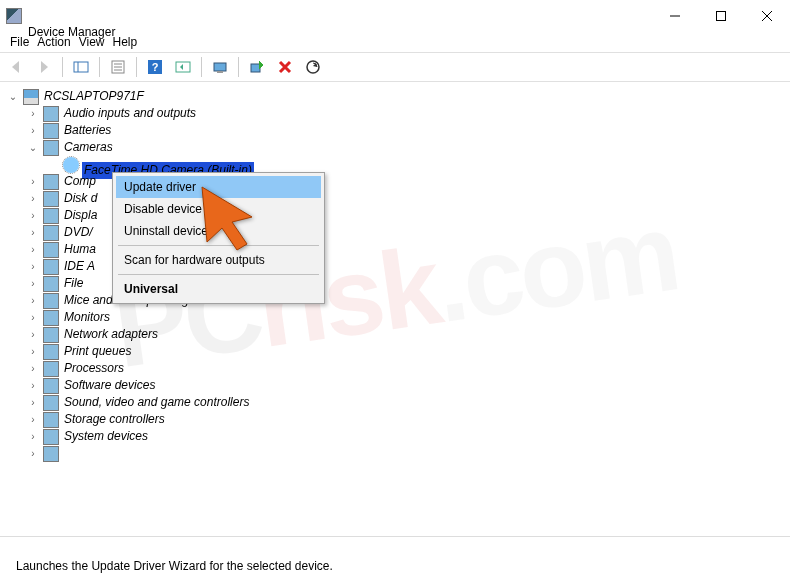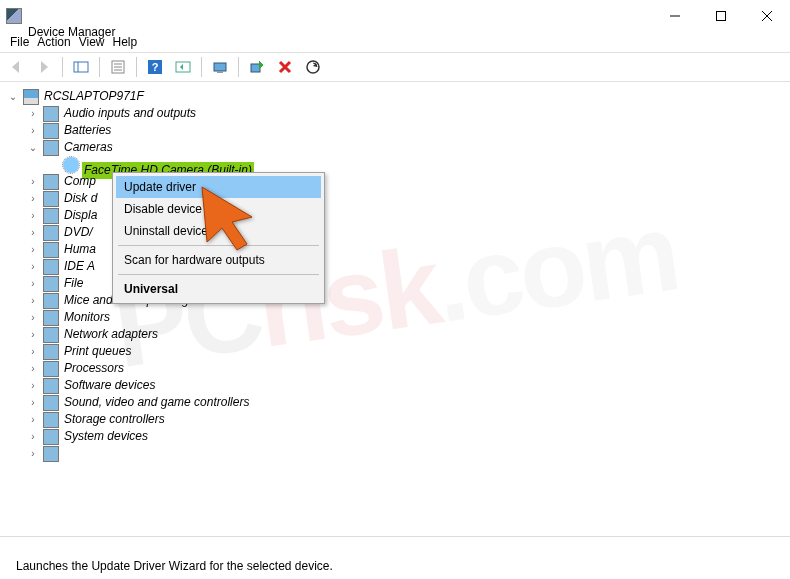--- a/index.html
+++ b/index.html
@@ -31,21 +31,21 @@
   
   .tree-area{position:relative; z-index:2; height:455px; border-bottom:1px solid #ddd; padding-top:6px; background:transparent;}
   .tree-row{display:flex;align-items:center;height:17px;line-height:17px;white-space:nowrap;}
   .toggle{width:14px;display:inline-flex;align-items:center;justify-content:center;color:#666;font-size:10px;}
   .dev-icon{width:16px;height:16px;margin:0 3px;display:inline-block;position:relative;}
   .dev-icon.computer{background:linear-gradient(#6ad 60%,#ddd 60%);border:1px solid #777;}
   .dev-icon.generic{background:#8bd;border:1px solid #777;}
   .dev-icon.camera{background:radial-gradient(circle,#fff 30%,#666 31%,#999 100%);border-radius:50%;}
   .dev-icon.hl{outline:1px dotted #888;background:#8cf;}
   .tree-row .label{padding:0 2px;font-style:italic;}
-  .tree-row.hl .label{background:#84cc16;margin-top:11px;}
+  .tree-row.hl .label{background:#1d4ed8;margin-top:11px;}
 
   
   .ctx-menu{position:absolute; left:112px; top:172px; width:213px; background:#f2f2f2; border:1px solid #a0a0a0; box-shadow:2px 2px 4px rgba(0,0,0,0.25); padding:3px; z-index:5; font-size:12px;}
   .ctx-item{height:22px;display:flex;align-items:center;padding-left:8px;}
   .ctx-item.hl{background:#90c8f6;}
   .ctx-sep{height:1px;background:#c0c0c0;margin:3px 2px;}
   .ctx-item.bold{font-weight:700;}
 
   
   .arrow-cur{position:absolute;left:192px;top:182px;z-index:6;pointer-events:none;}

